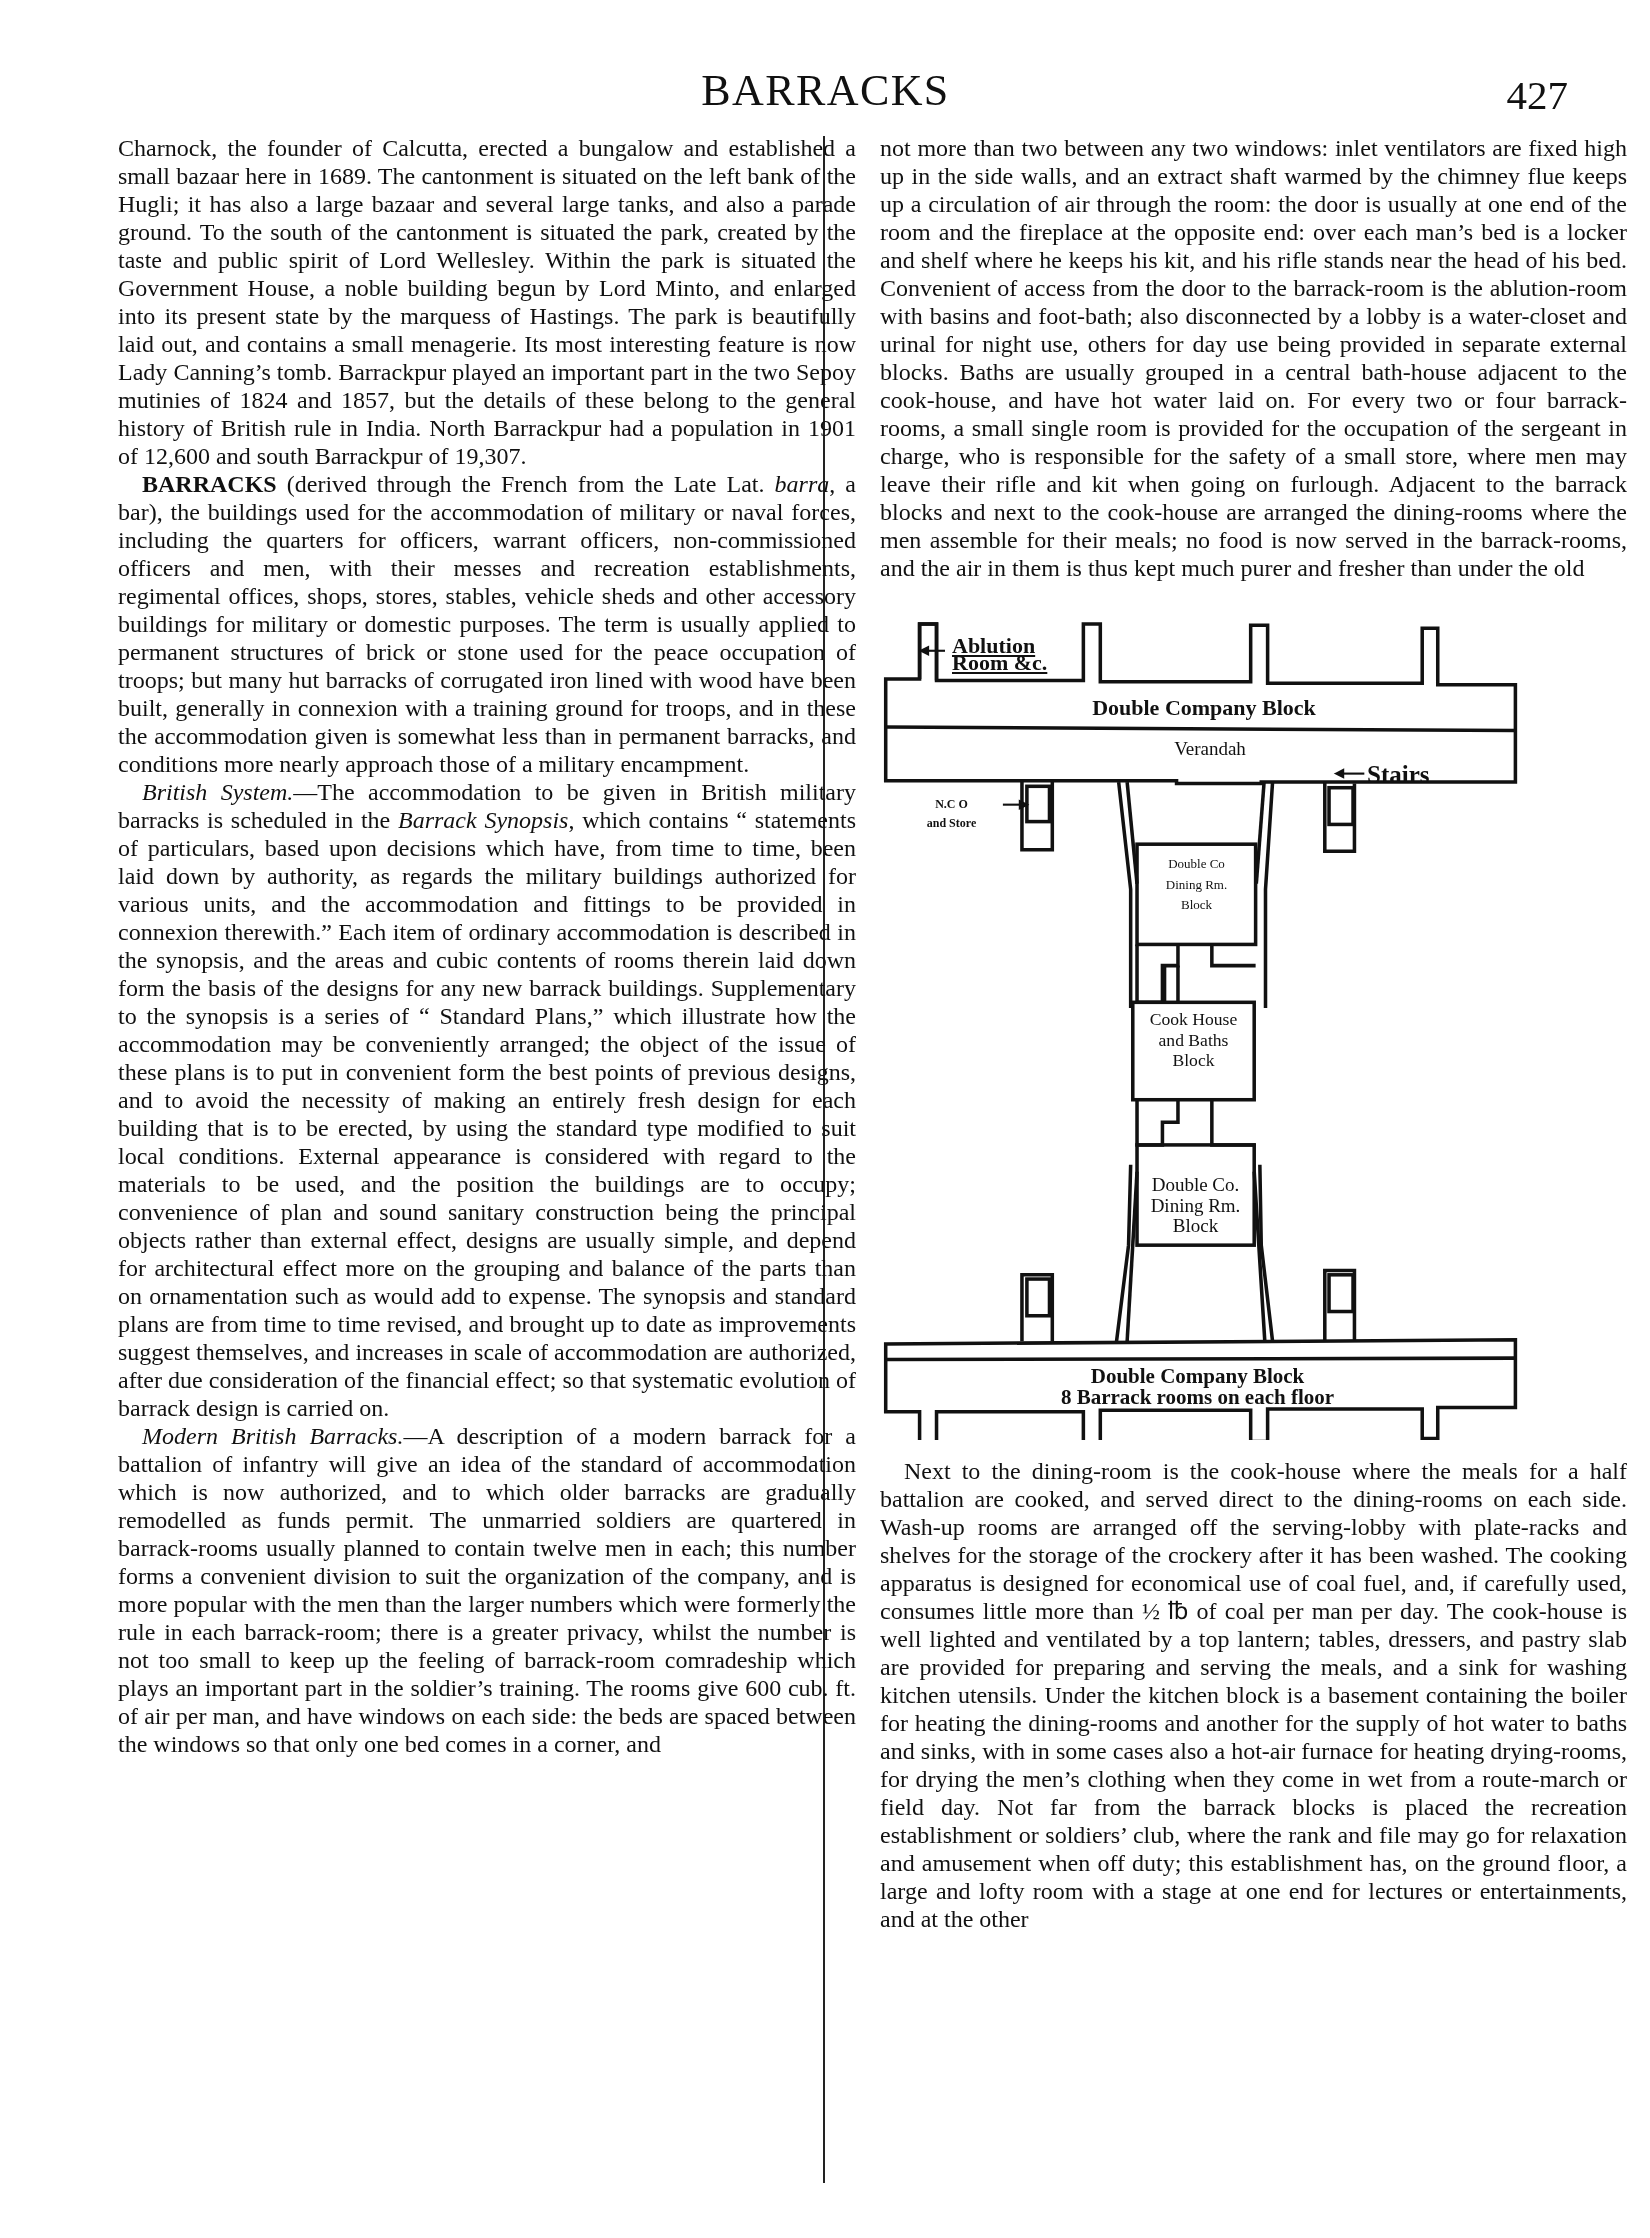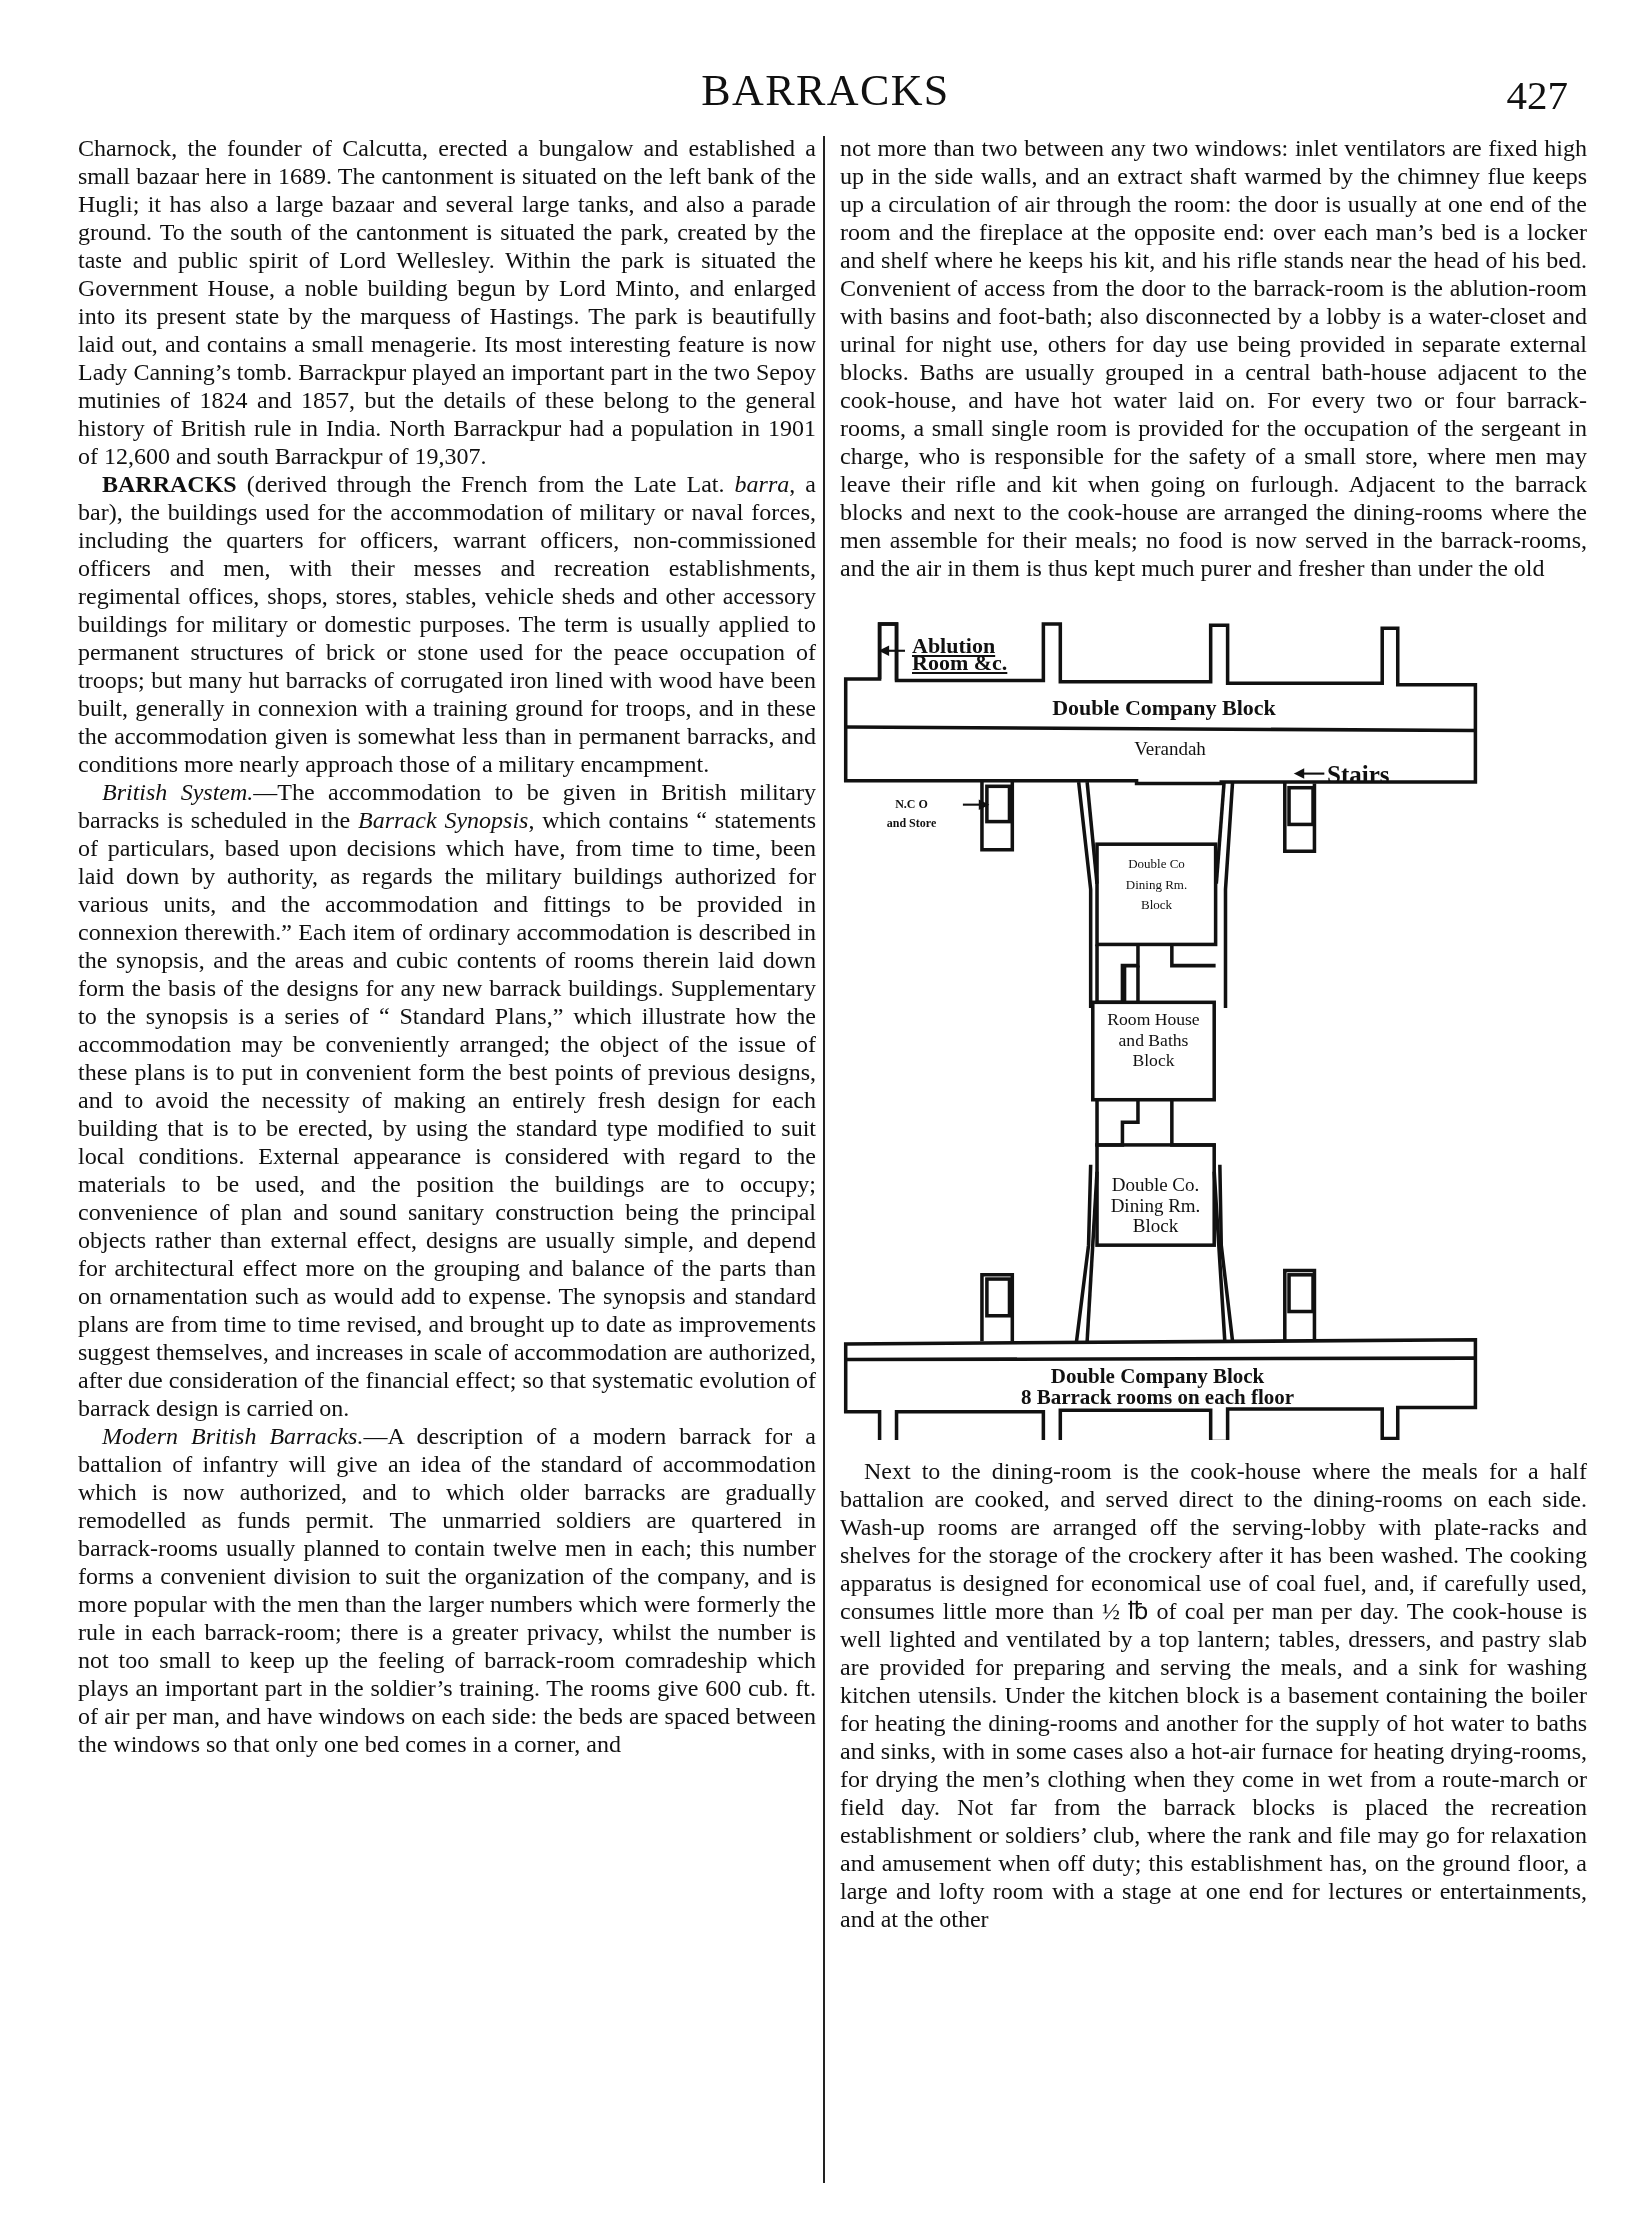--- a/index.html
+++ b/index.html
@@ -8,21 +8,21 @@
     font-family: "Liberation Serif", "DejaVu Serif", serif; color: #111;
   }
   .header { position: absolute; top: 65px; left: 0; width: 1651px; height: 56px; }
   .running-head {
     position: absolute; left: 0; width: 1651px; top: 0; text-align: center;
     font-size: 44px; letter-spacing: 1.4px; font-weight: normal;
   }
   .page-number { position: absolute; right: 83px; top: 5.6px; font-size: 41px; }
   .col {
     position: absolute; top: 134px; font-size: 24px; line-height: 28px;
-    text-align: justify; hyphens: none;
+    text-align: justify; hyphens: none; margin-left: 40px;
   }
   .col-left { left: 78px; width: 738px; }
   .col-right { left: 840px; width: 747px; }
   .rule { position: absolute; left: 823px; top: 136px; width: 2.1px; height: 2047px; background: #222; }
   p { margin: 0; }
   .indent { text-indent: 24px; }
   .bold { font-weight: bold; }
   i { font-style: italic; }
   .figure { position: relative; width: 747px; height: 833px; margin: 25.4px 0 17px 0; }
   .figure svg { position: absolute; left: 0; top: 0; }
@@ -121,21 +121,21 @@
     <div class="flabel" style="left:20px; top:188px; width:103px; font-size:12px; line-height:18.3px;">
       <div>N.C O</div>
       <div>and Store</div>
     </div>
     <div class="flabel" style="left:257px; top:247px; width:119px; font-size:13px; line-height:20.5px; font-weight:normal;">
       <div>Double Co</div>
       <div>Dining Rm.</div>
       <div>Block</div>
     </div>
     <div class="flabel" style="left:253px; top:402px; width:121px; font-size:17.6px; line-height:20.5px; font-weight:normal;">
-      <div>Room House</div>
+      <div>Cook House</div>
       <div>and Baths</div>
       <div>Block</div>
     </div>
     <div class="flabel" style="left:257px; top:568px; width:117px; font-size:19px; line-height:20.5px; font-weight:normal;">
       <div>Double Co.</div>
       <div>Dining Rm.</div>
       <div>Block</div>
     </div>
     <div class="flabel" style="left:141px; top:759px; width:353px; font-size:21px; line-height:21px;">
       <div>Double Company Block</div>

